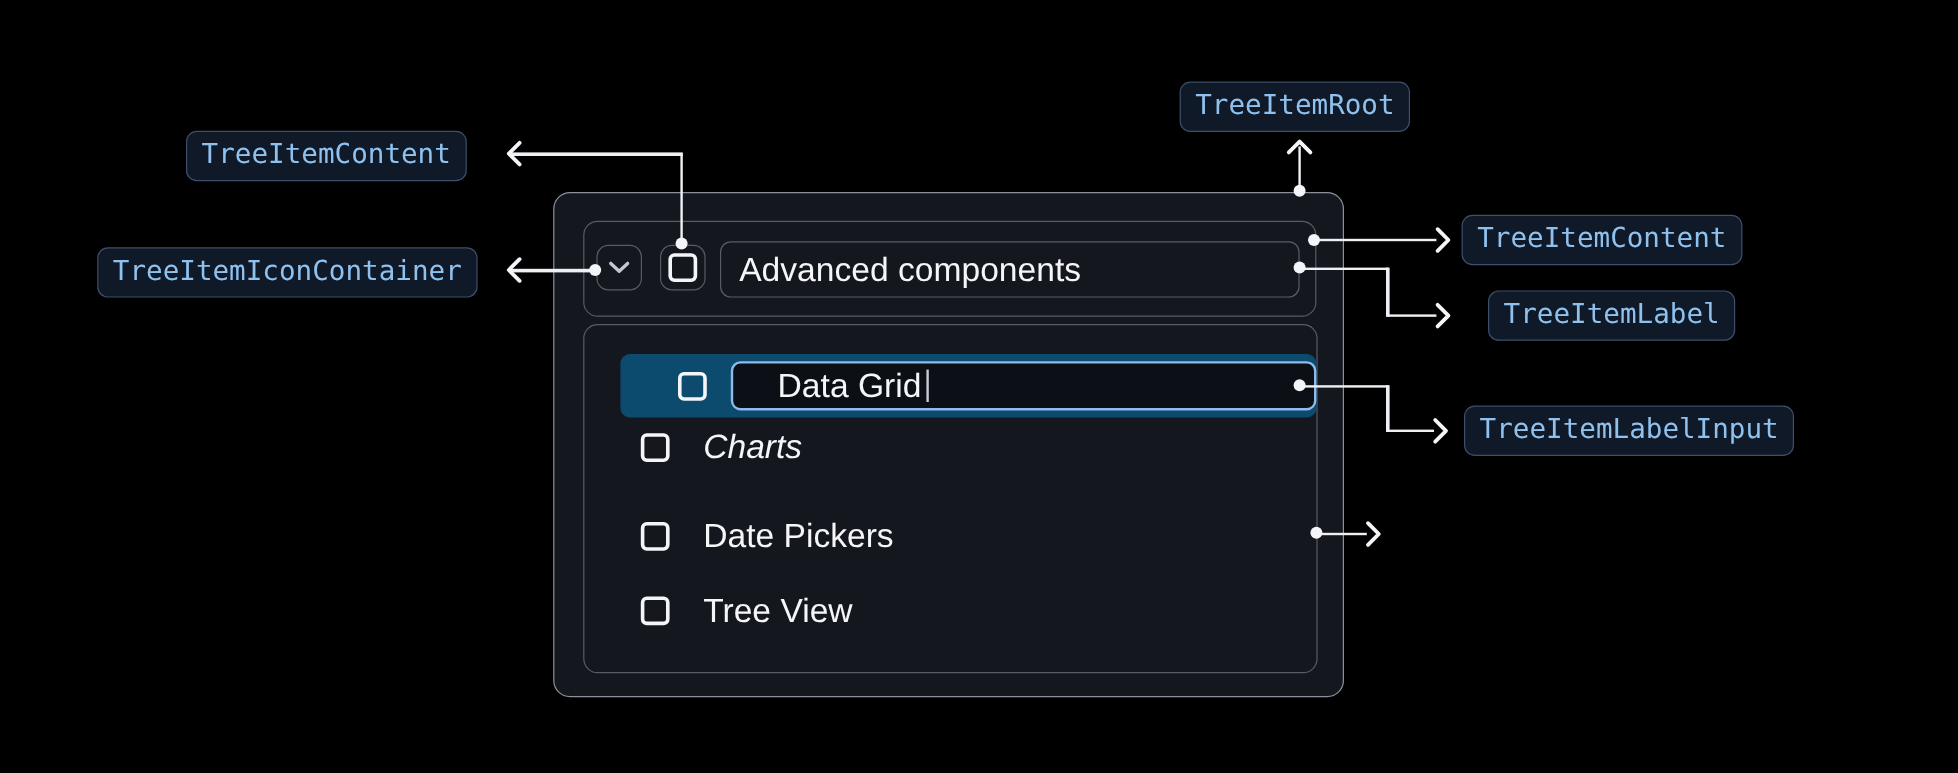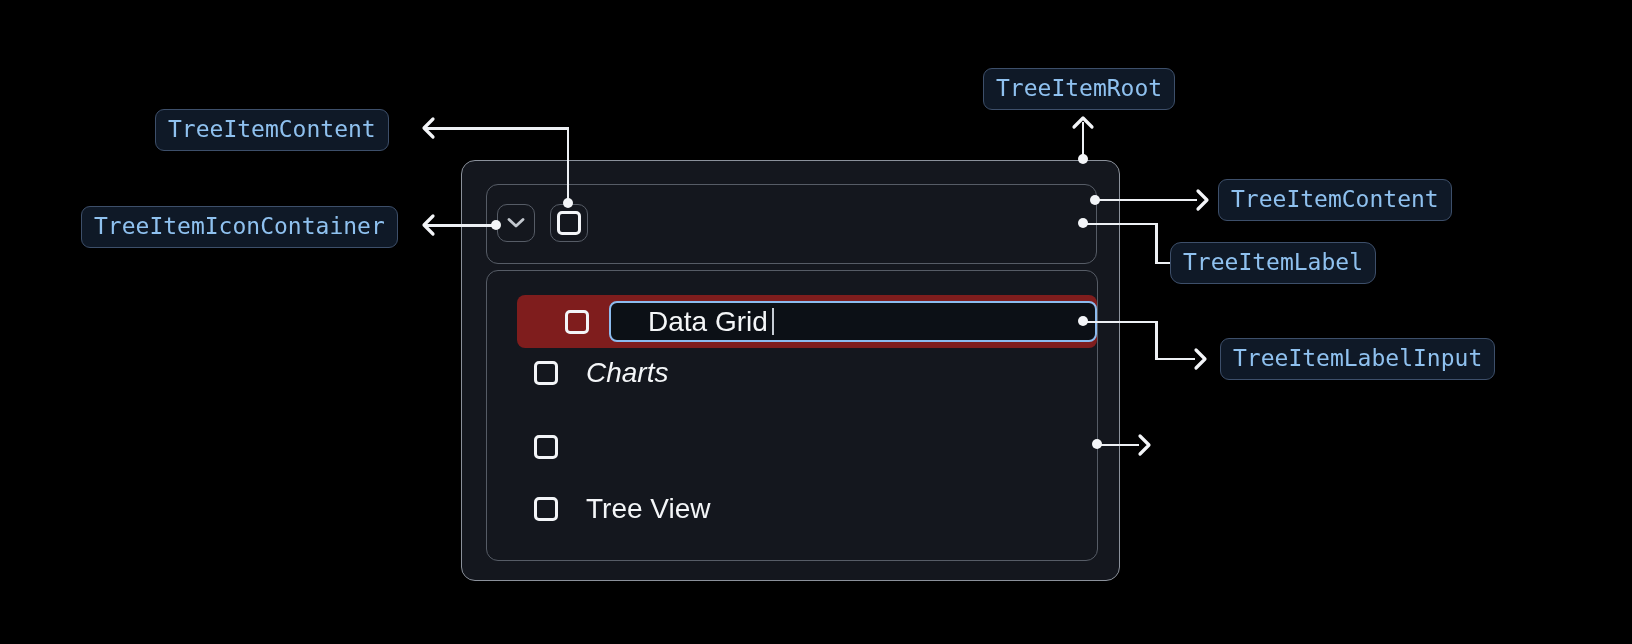--- a/index.html
+++ b/index.html
@@ -29,21 +29,21 @@
            border:1.5px solid #565c66;border-radius:10px;
            display:flex;align-items:center;justify-content:center;}
   .labelbox{position:absolute;left:113px;top:16px;width:483px;height:47px;
             box-sizing:border-box;border:1.5px solid #565c66;border-radius:9px;
             display:flex;align-items:center;padding-left:15px;}
   .tree-text{color:#f4f6f8;font-size:28px;line-height:1;white-space:nowrap;}
   .group{position:absolute;left:24px;top:109px;width:612px;height:291px;
          box-sizing:border-box;border:1.5px solid #565c66;border-radius:12px;}
   .row{position:absolute;left:30px;width:580px;height:53px;box-sizing:border-box;
        display:flex;align-items:center;padding-left:17px;}
-  .row.selected{background:#7f1d1d;border-radius:8px;padding-left:48px;}
+  .row.selected{background:#0c4a6e;border-radius:8px;padding-left:48px;}
   .cb{box-sizing:border-box;width:24px;height:24px;border:3px solid #f3f5f8;
       border-radius:5px;flex:none;}
   .row .tree-text{margin-left:28px;}
   .editinput{box-sizing:border-box;margin-left:20px;width:510px;height:41px;
              background:#0c1016;border:2px solid #8cbbee;border-radius:8px;
              display:flex;align-items:center;padding-left:9px;}
   .caret{width:2.5px;height:27px;background:#c6ccd4;margin-left:4px;}
 </style>
 </head>
 <body>
@@ -54,39 +54,43 @@
 
     <div class="content">
       <div class="iconbox" style="left:10px;top:19px;">
         <svg width="20" height="12" viewBox="0 0 20 12">
           <path d="M3 2.5 L10 9 L17 2.5" stroke="#c3c8cf" stroke-width="2.8" fill="none" stroke-linecap="round" stroke-linejoin="round"></path>
         </svg>
       </div>
       <div class="iconbox" style="left:63px;top:19px;">
         <div class="cb"></div>
       </div>
+      <div class="labelbox">
+        <span class="tree-text">Advanced components</span>
+      </div>
     </div>
 
     <div class="group">
 
       <div class="row selected" style="top:24px;">
         <div class="cb"></div>
         <div class="editinput" role="textbox">
           <span class="tree-text">Data Grid</span>
           <div class="caret"></div>
         </div>
       </div>
 
       <div class="row" style="top:75px;font-style:italic;">
         <div class="cb"></div>
         <span class="tree-text">Charts</span>
       </div>
 
       <div class="row" style="top:149px;">
         <div class="cb"></div>
+        <span class="tree-text">Date Pickers</span>
       </div>
 
       <div class="row" style="top:211px;">
         <div class="cb"></div>
         <span class="tree-text">Tree View</span>
       </div>
 
     </div>
   </div>
 
@@ -134,16 +138,16 @@
   <div class="line" style="left:1098px;top:443.5px;width:41px;height:2.5px;"></div>
   <div class="dot" style="left:1092px;top:439px;"></div>
   <svg class="arrow" style="left:1136px;top:432px;" width="18" height="26">
       <polyline points="4,4 13,13 4,22"></polyline>
     </svg>
 
   <div class="badge" style="left:155px;top:109px;">TreeItemContent</div>
   <div class="badge" style="left:81px;top:206px;">TreeItemIconContainer</div>
   <div class="badge" style="left:1218px;top:179px;">TreeItemContent</div>
   <div class="badge" style="left:983px;top:68px;">TreeItemRoot</div>
-  <div class="badge" style="left:1170px;top:242px;border-radius:11px;">TreeItemLabel</div>
+  <div class="badge" style="left:1240px;top:242px;">TreeItemLabel</div>
   <div class="badge" style="left:1220px;top:338px;">TreeItemLabelInput</div>
 
 </div>
 
 </body></html>

